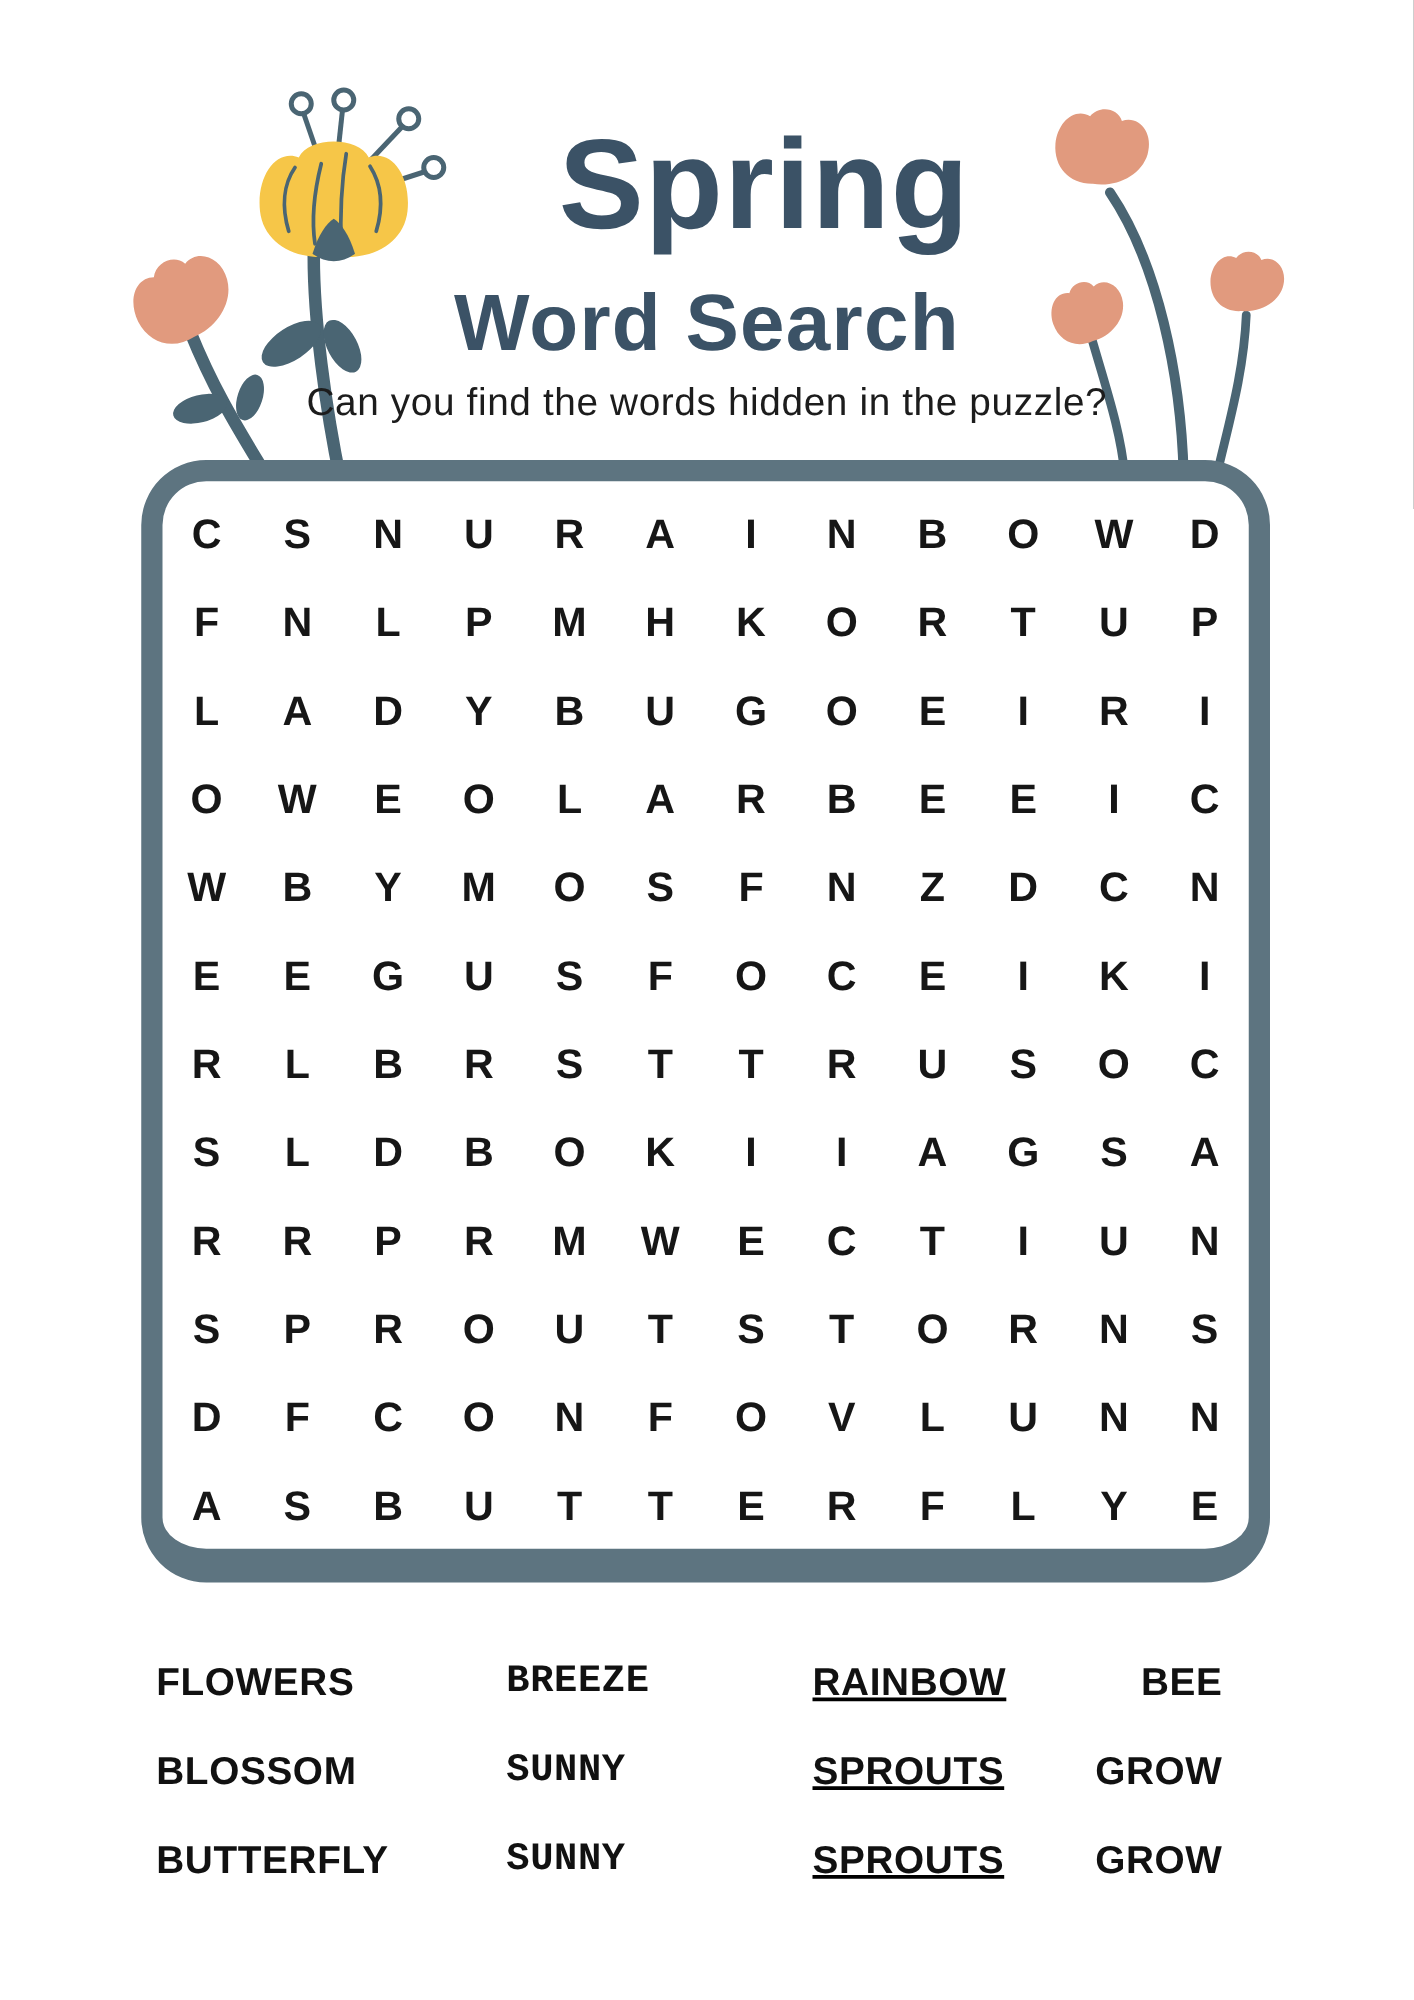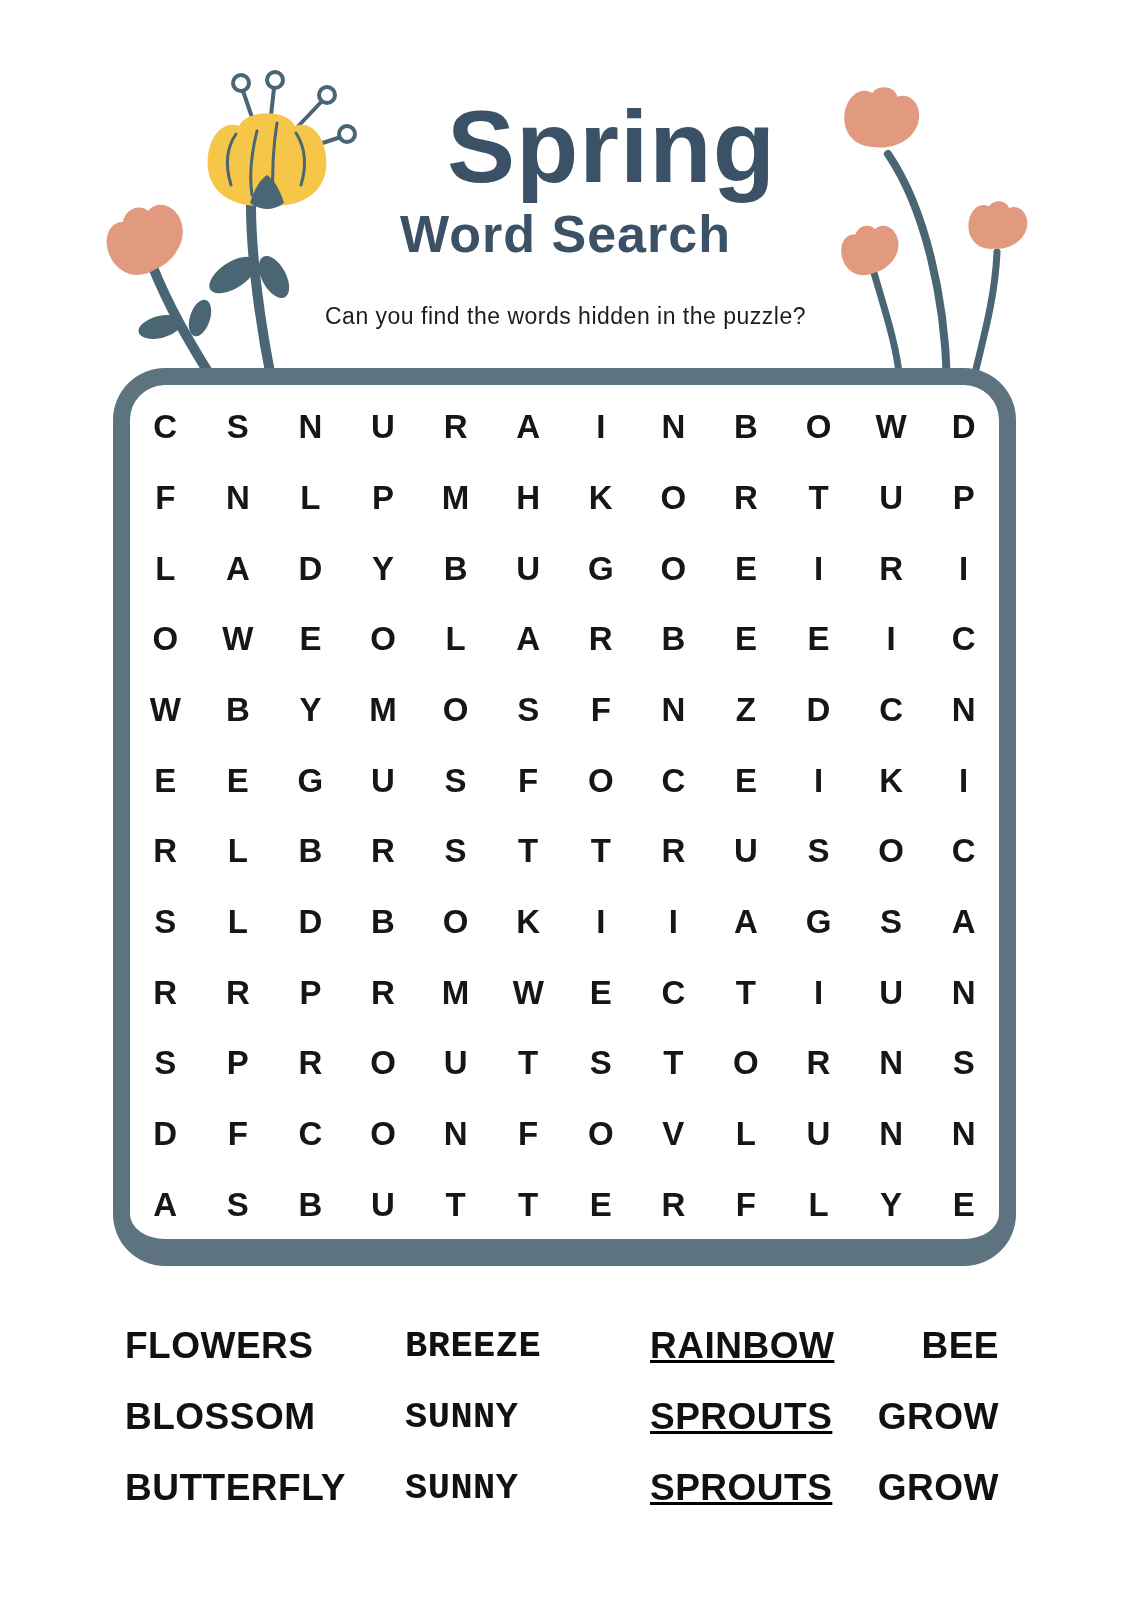--- a/index.html
+++ b/index.html
@@ -26,27 +26,27 @@
   .deco-right{left:810px;top:60px;width:230px;height:320px;}
 
   
   .titles{position:absolute;left:0;top:0;width:100%;text-align:center;}
   .title-1{
     position:absolute;left:0;top:96px;width:100%;
     font-size:102px;font-weight:bold;color:var(--title);
     letter-spacing:1px;line-height:1;margin:0;padding-left:46px;
   }
   .title-2{
-    position:absolute;left:0;top:208px;width:100%;
-    font-size:52px;font-weight:bold;color:var(--title);
+    position:absolute;left:0;top:226px;width:100%;
+    font-size:64px;font-weight:bold;color:var(--title);
     letter-spacing:1px;line-height:1;margin:0;
   }
   .subtitle{
     position:absolute;left:0;top:303px;width:100%;
-    font-size:23px;font-weight:normal;color:#1c1c1c;
+    font-size:31px;font-weight:normal;color:#1c1c1c;
     letter-spacing:0.5px;line-height:1.2;margin:0;
   }
 
   
   .puzzle-box{
     position:absolute;
     left:113px;top:368px;
     width:903px;height:898px;
     box-sizing:border-box;
     background:#ffffff;
@@ -66,27 +66,27 @@
     display:flex;align-items:center;justify-content:center;
     font-size:33px;font-weight:bold;color:var(--letter);
   }
 
   
   .word-col{
     position:absolute;top:1329px;
     display:flex;flex-direction:column;gap:37px;
   }
   .word-col .word{
-    font-size:37px;font-weight:bold;color:#111;
+    font-size:31px;font-weight:bold;color:#111;
     line-height:34px;letter-spacing:0.5px;white-space:nowrap;
   }
   .col1{left:125px;}
   .col2{left:405px;font-family:Liberation Mono, monospace;}
   .col3{left:650px;text-decoration:underline;}
-  .col4{right:132px;text-align:right;}
+  .col4{right:153px;text-align:right;}
 </style>
 </head>
 <body>
 
 <div class="page">
 
   <svg class="deco deco-left" viewBox="0 0 310 330" aria-hidden="true">
 
     <g>
       <path d="M218,332 C205,270 196,200 196,150" fill="none" stroke="#4a6573" stroke-width="10" stroke-linecap="round"></path>

